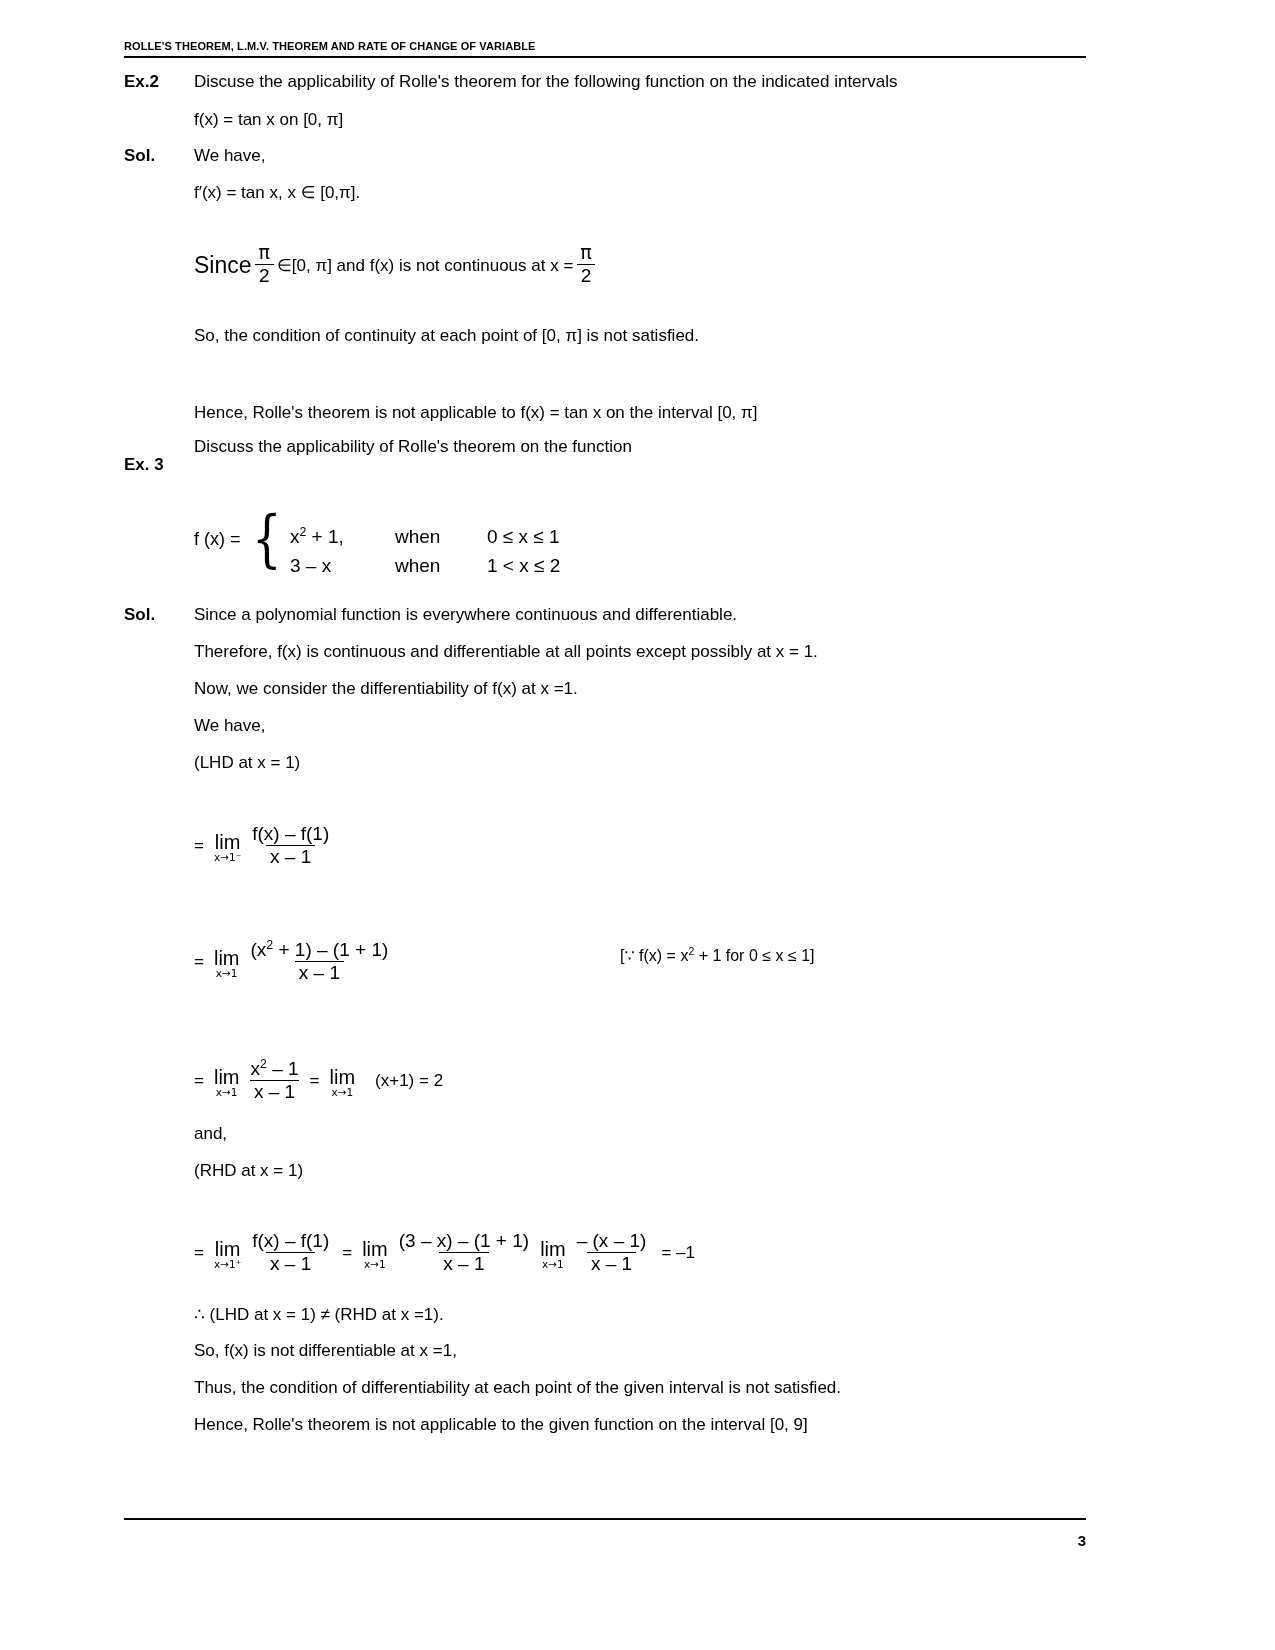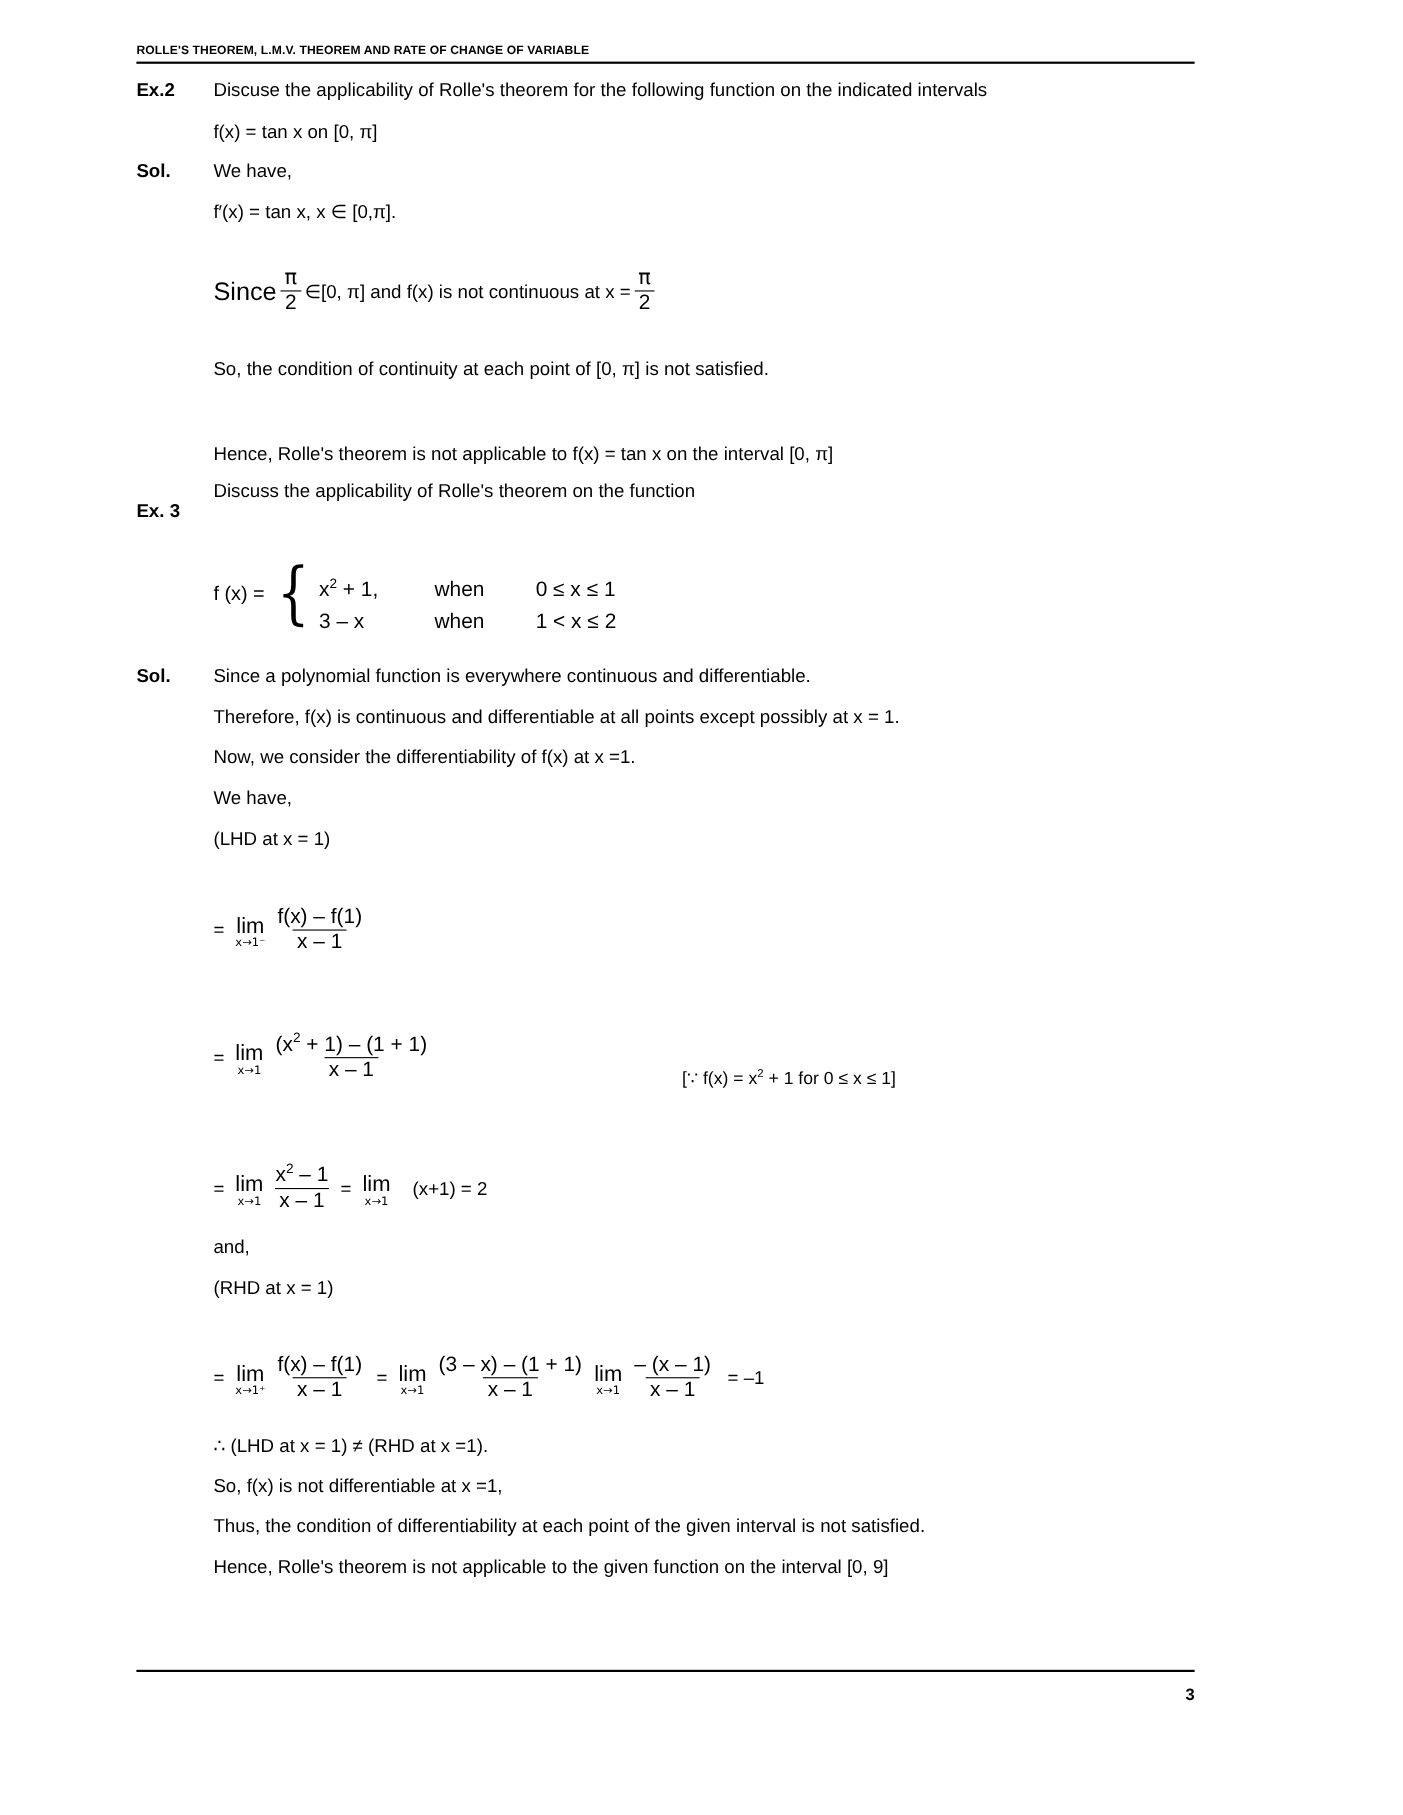--- a/index.html
+++ b/index.html
@@ -247,21 +247,21 @@
       <span class="limop">
         <span class="lim-main">lim</span>
         <span class="lim-sub sym">x→1</span>
       </span>
       <span class="frac">
         <span class="num"><span>(x</span><sup>2</sup><span> + 1) – (1 + 1)</span></span>
         <span class="den">x – 1</span>
       </span>
     </div>
 
-    <div class="note" style="top:882px;left:620px;margin-top:24px;">
+    <div class="note" style="top:882px;left:620px;">
       <span>[∵  f(x) = x</span><sup>2</sup><span> + 1 for 0 ≤  x ≤  1]</span>
     </div>
 
     <div class="eqline" style="top:985px;left:194px;">
       <span class="eqsign">=</span>
       <span class="limop">
         <span class="lim-main">lim</span>
         <span class="lim-sub sym">x→1</span>
       </span>
       <span class="frac">

